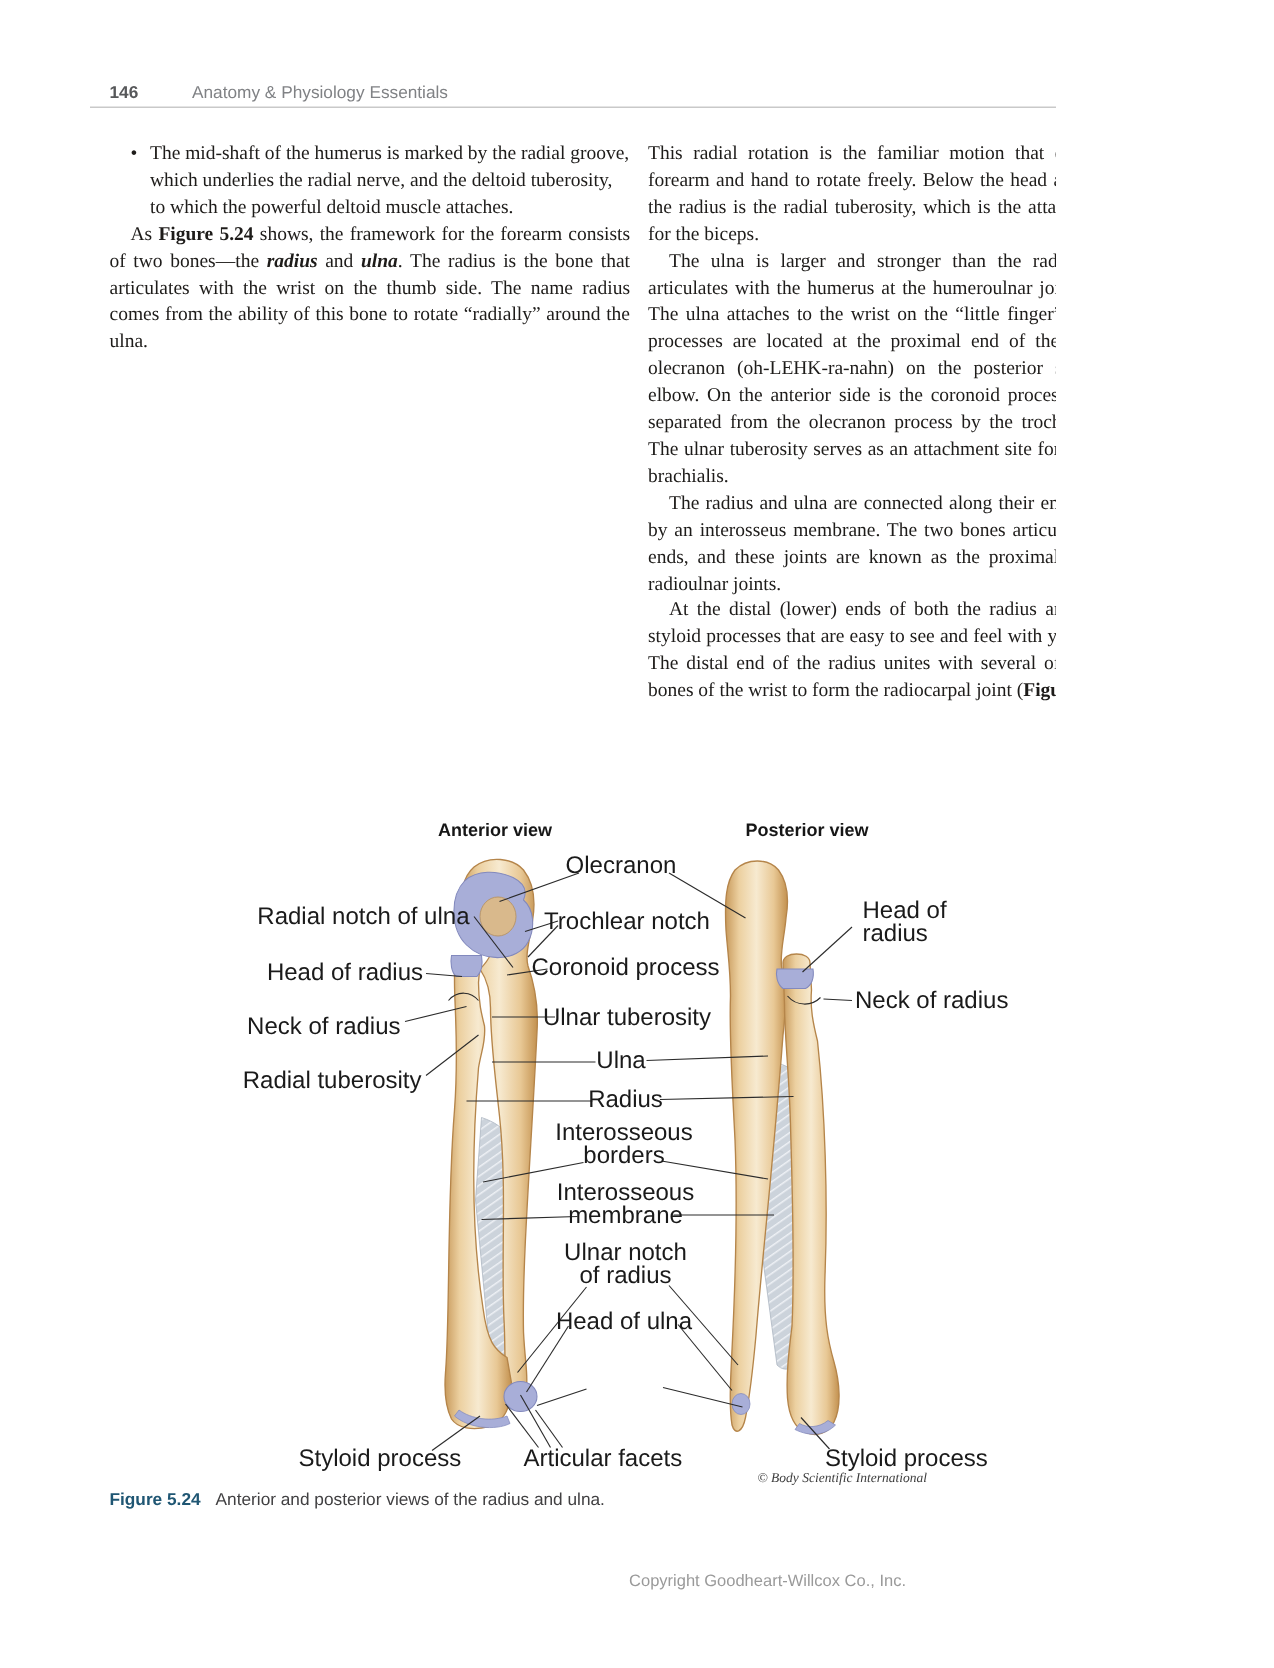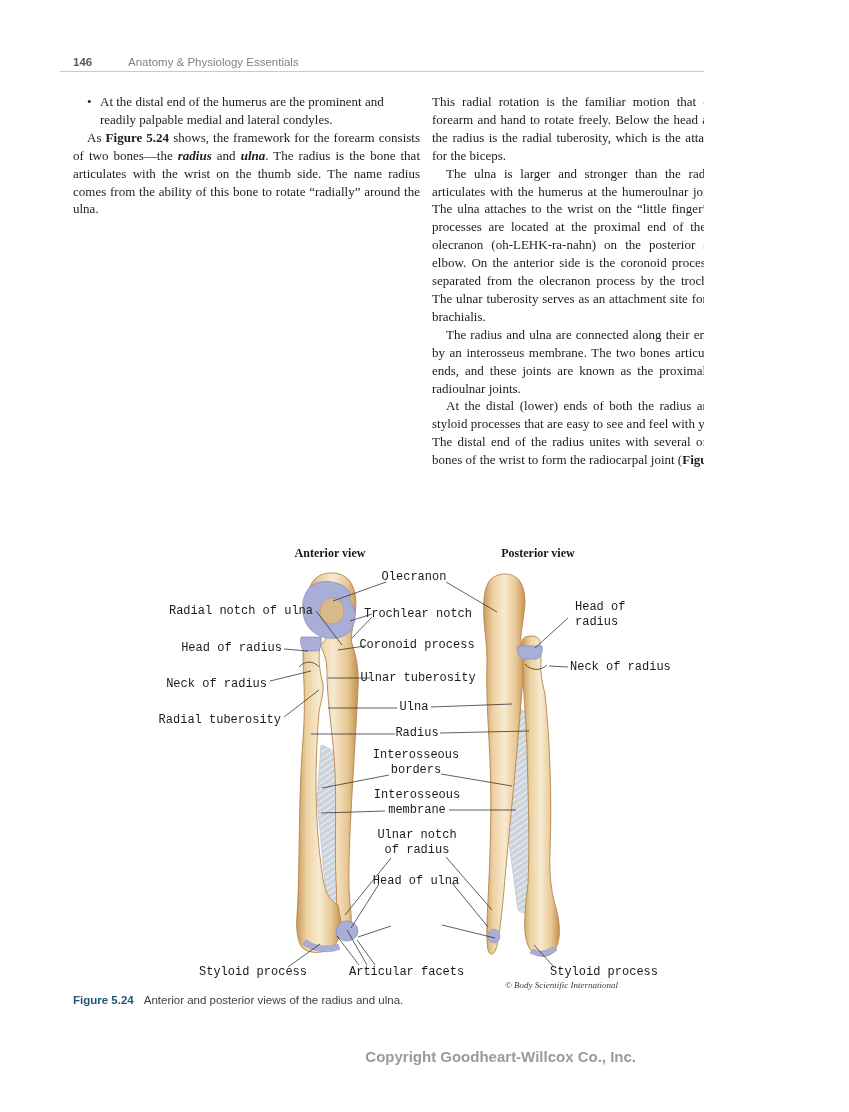--- a/index.html
+++ b/index.html
@@ -21,49 +21,49 @@
   ul.bullets li{position:relative;text-align:left;}
   ul.bullets li::before{content:"\2022";position:absolute;left:-13px;top:0;}
   p.body-para{margin:0;text-align:justify;}
   p.body-para.indent{text-indent:14px;}
   .seg-b{font-weight:bold;}
   .seg-i{}
   .seg-bi{font-weight:bold;font-style:italic;}
 
   
   .fig-svg{position:absolute;left:0;top:0;}
-  .fig-title{position:absolute;font-family:Liberation Serif, serif;font-size:12px;
+  .fig-title{position:absolute;font-family:Liberation Sans, sans-serif;font-size:12px;
              font-weight:bold;color:#161616;text-align:center;width:120px;}
-  .fig-label{position:absolute;font-family:Liberation Mono, monospace;font-size:12px;
+  .fig-label{position:absolute;font-family:Liberation Sans, sans-serif;font-size:16px;
              line-height:15px;color:#1a1a1a;white-space:pre-line;}
   .lbl-c{width:160px;text-align:center;}
   .lbl-r{width:150px;text-align:right;}
   .lbl-l{text-align:left;}
 
   .fig-credit{position:absolute;right:86px;top:980px;font-family:"Liberation Serif",serif;
               font-style:italic;font-size:9px;color:#3c3c3c;}
   .fig-caption{position:absolute;left:73px;top:994px;width:700px;
                font-family:"Liberation Sans",sans-serif;font-size:11.5px;color:#414042;}
   .fig-caption .cap-label{font-weight:bold;color:#1f5673;margin-right:10px;}
 
-  .pg-footer{position:absolute;right:68px;top:1048px;font-family:"Liberation Sans",sans-serif;
-             font-size:15px;color:#9a9a9a;font-weight:bold;}
+  .pg-footer{position:absolute;right:100px;top:1048px;font-family:"Liberation Sans",sans-serif;
+             font-size:11px;color:#9a9a9a;}
 </style>
 </head>
 <body>
 
 <div id="page">
 
   <div class="pg-num">146</div>
   <div class="pg-book">Anatomy &amp; Physiology Essentials</div>
   <div class="pg-rule"></div>
 
   <div class="col col-left">
     <ul class="bullets">
-        <li>At the distal end of the humerus are the prominent and readily palpable medial and lateral condyles.</li>
+        <li>The mid-shaft of the humerus is marked by the radial groove, which underlies the radial nerve, and the deltoid tuberosity, to which the powerful deltoid muscle attaches.</li>
       </ul>
     <p class="body-para indent"><span>As </span><span class="seg-b">Figure 5.24</span><span> shows, the framework for the forearm consists of two bones—the </span><span class="seg-bi">radius</span><span> and </span><span class="seg-bi">ulna</span><span>. The radius is the bone that articulates with the wrist on the thumb side. The name </span><span class="seg-i">radius</span><span> comes from the ability of this bone to rotate “radially” around the ulna.</span></p>
   </div>
 
   <div class="col col-right">
       <p class="body-para"><span>This radial rotation is the familiar motion that enables the forearm and hand to rotate freely. Below the head and neck of the radius is the radial tuberosity, which is the attachment site for the biceps.</span></p>
       <p class="body-para indent"><span>The ulna is larger and stronger than the radius, and it articulates with the humerus at the humeroulnar joint (elbow). The ulna attaches to the wrist on the “little finger” side. Two processes are located at the proximal end of the ulna. The olecranon (oh-LEHK-ra-nahn) on the posterior side is the elbow. On the anterior side is the coronoid process, which is separated from the olecranon process by the trochlear notch. The ulnar tuberosity serves as an attachment site for part of the brachialis.</span></p>
       <p class="body-para indent"><span>The radius and ulna are connected along their entire lengths by an interosseus membrane. The two bones articulate at both ends, and these joints are known as the </span><span class="seg-i">proximal</span><span> and </span><span class="seg-i">distal radioulnar joints</span><span>.</span></p>
       <p class="body-para indent"><span>At the distal (lower) ends of both the radius and ulna are styloid processes that are easy to see and feel with your fingers. The distal end of the radius unites with several of the carpal bones of the wrist to form the radiocarpal joint (</span><span class="seg-b">Figure 5.25</span><span>).</span></p>
     </div>

